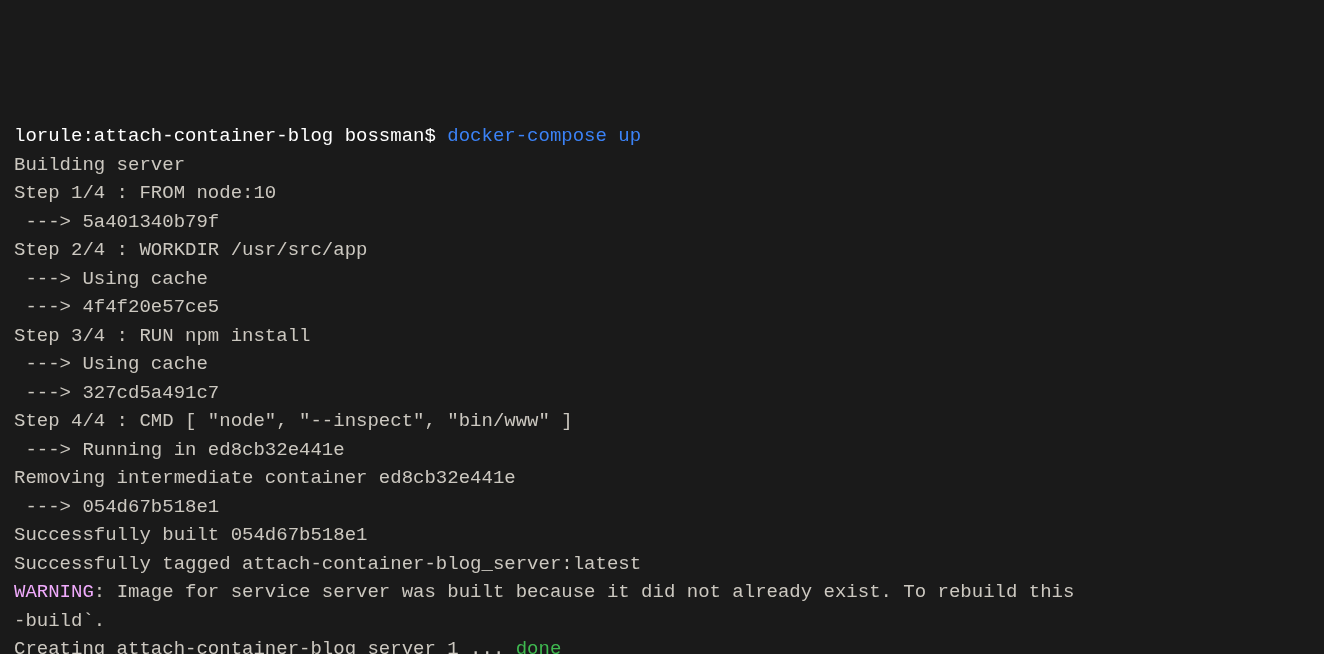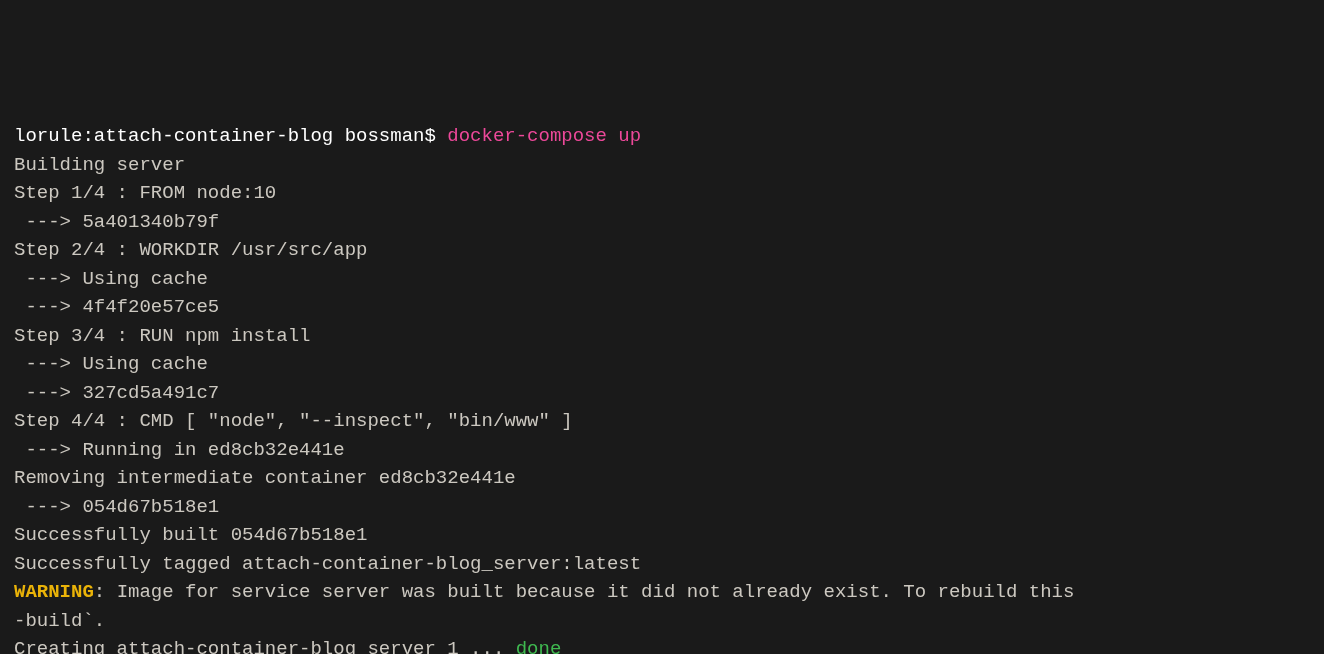--- a/index.html
+++ b/index.html
@@ -11,22 +11,22 @@
       background-color: #1a1a1a;
       font-family: 'Menlo', 'Monaco', 'Courier New', monospace;
       font-size: 19px;
       line-height: 1.5;
       padding: 8px 14px;
       color: #ccc8c0;
       white-space: pre;
       overflow-x: hidden;
     }
     .prompt-host { color: #ffffff; }
-    .cmd { color: #ec4899; }
-    .warning-label { color: #eab308; font-weight: bold; }
+    .cmd { color: #3b82f6; }
+    .warning-label { color: #f0abfc; }
     .done { color: #3fb950; }
     .line { display: block; }
   </style>
 </head>
 <body>
 
 
 
 <div><span class="line"><span class="prompt-host">lorule:attach-container-blog bossman$ </span><span class="cmd">docker-compose up</span></span><span class="line">Building server</span><span class="line">Step 1/4 : FROM node:10</span><span class="line"> ---&gt; 5a401340b79f</span><span class="line">Step 2/4 : WORKDIR /usr/src/app</span><span class="line"> ---&gt; Using cache</span><span class="line"> ---&gt; 4f4f20e57ce5</span><span class="line">Step 3/4 : RUN npm install</span><span class="line"> ---&gt; Using cache</span><span class="line"> ---&gt; 327cd5a491c7</span><span class="line">Step 4/4 : CMD [ "node", "--inspect", "bin/www" ]</span><span class="line"> ---&gt; Running in ed8cb32e441e</span><span class="line">Removing intermediate container ed8cb32e441e</span><span class="line"> ---&gt; 054d67b518e1</span><span class="line"></span><span class="line">Successfully built 054d67b518e1</span><span class="line">Successfully tagged attach-container-blog_server:latest</span><span class="line"><span class="warning-label">WARNING</span><span>: Image for service server was built because it did not already exist. To rebuild this </span></span><span class="line">-build`.</span><span class="line"><span>Creating attach-container-blog_server_1 ... </span><span class="done">done</span></span></div>
 

